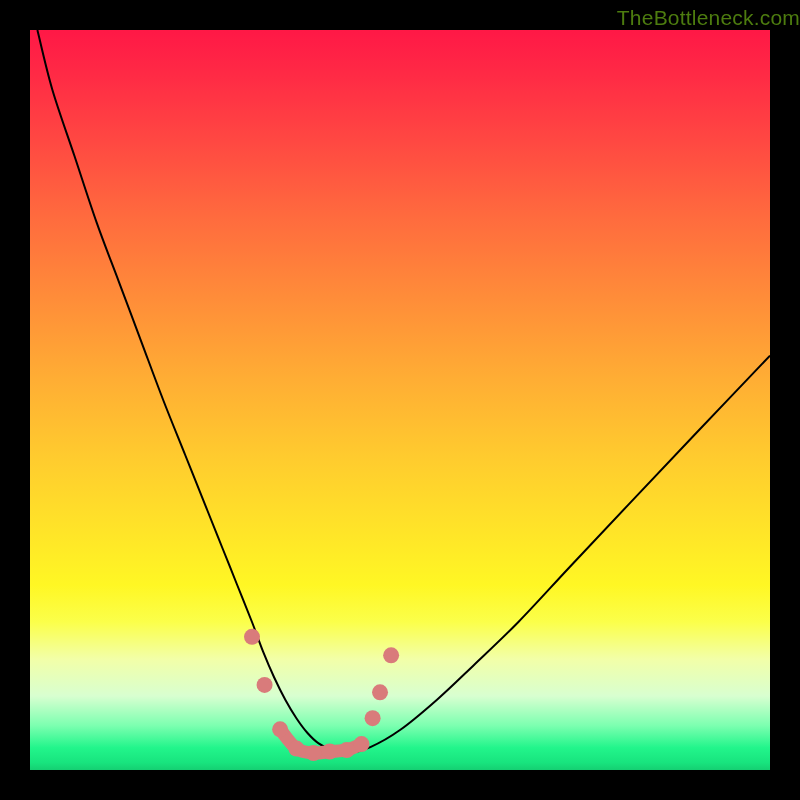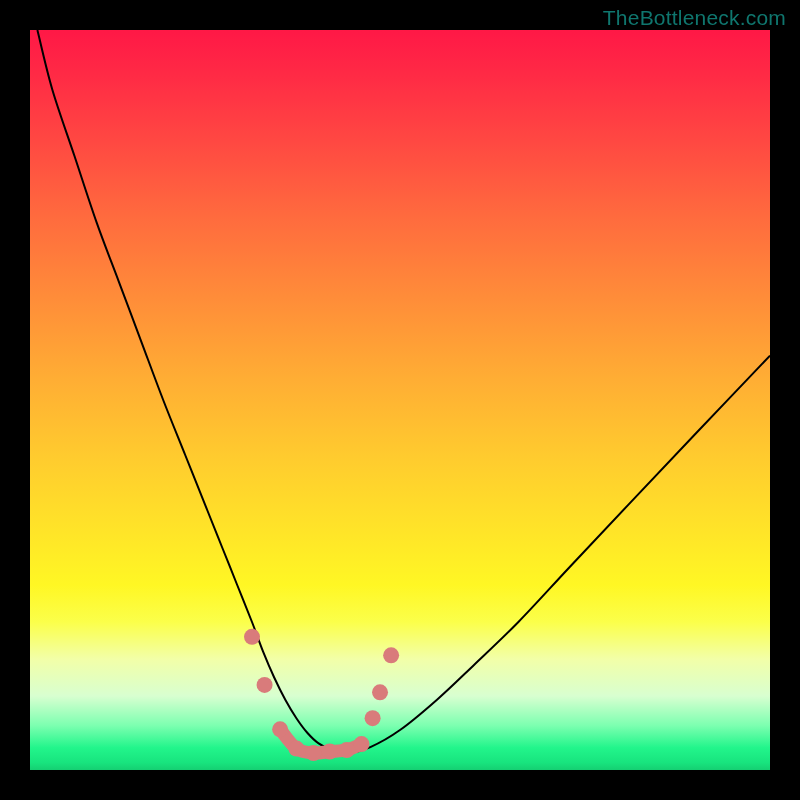--- a/index.html
+++ b/index.html
@@ -39,22 +39,22 @@
       #d8ffd0 90%,
       #7cffb0 94%,
       #22f58b 97%,
       #18e47e 99%,
       #15cf72 100%
     );
   }
   .watermark {
     position: absolute;
     top: 6px;
-    right: 14px;
-    color: #0f766e;
+    right: 0;
+    color: #4d7c0f;
     font-size: 21px;
     font-weight: 500;
     letter-spacing: 0.2px;
     user-select: none;
   }
   svg.overlay {
     position: absolute;
     left: 30px;
     top: 30px;
     width: 740px;

